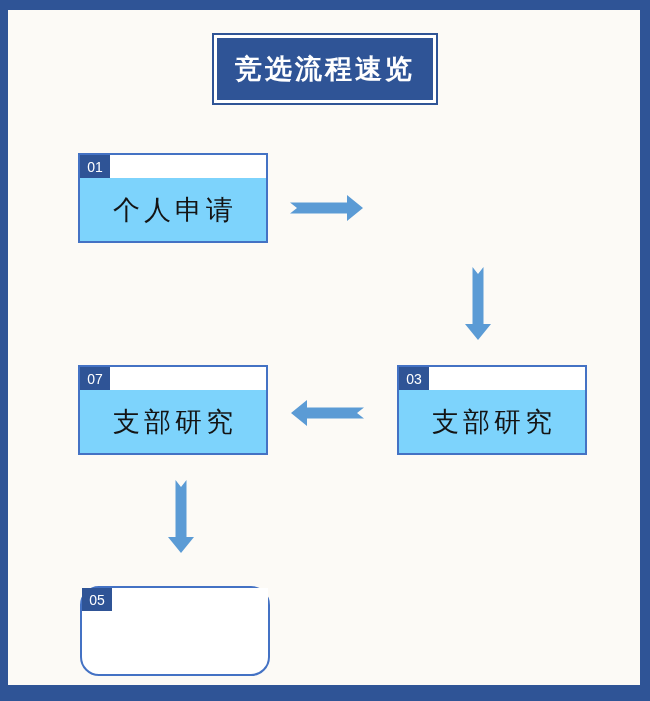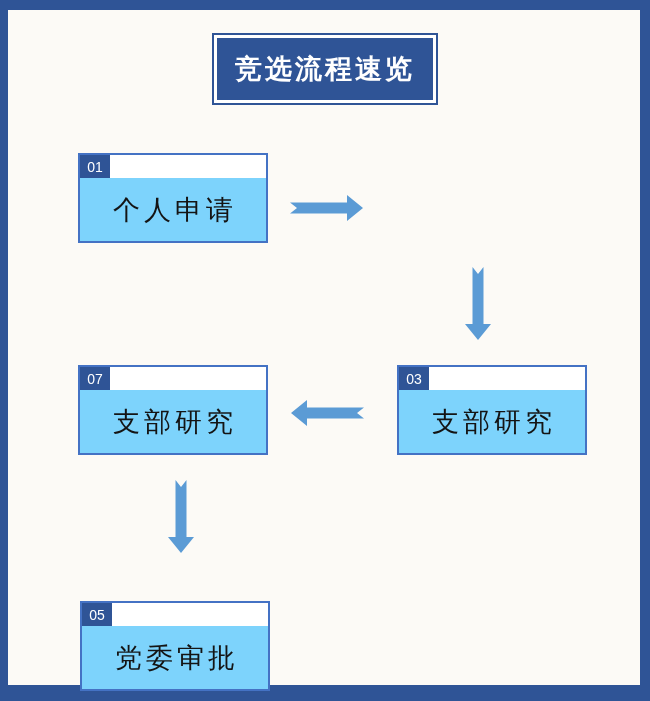--- a/index.html
+++ b/index.html
@@ -46,21 +46,21 @@
   }
   .step-label{
     font-family:"Liberation Serif","DejaVu Serif",serif;
     font-size:27px;color:#141414;letter-spacing:4px;
     text-indent:4px;
   }
   .pos-step1{left:78px;top:153px;}
   .pos-step2{left:381px;top:153px;}
   .pos-step3{left:381px;top:365px;margin-left:16px;}
   .pos-step4{left:78px;top:365px;}
-  .pos-step5{left:80px;top:601px;}
+  .pos-step5{left:80px;top:586px;border-radius:19px;}
   
   .arrow{position:absolute;}
   .arrow svg{display:block;}
   .pos-arrow-r{left:290px;top:195px;}
   .pos-arrow-d1{left:465px;top:267px;}
   .pos-arrow-l{left:291px;top:400px;}
   .pos-arrow-d2{left:168px;top:480px;}
 </style>
 </head>
 <body>
@@ -99,23 +99,20 @@
     </div>
     <div class="step-body">
       <span class="step-label">支部研究</span>
     </div>
   </div>
 
   <div class="step-box pos-step5">
     <div class="step-header">
       <div class="step-number">05</div>
     </div>
-    <div class="step-body">
-      <span class="step-label">党委审批</span>
-    </div>
   </div>
 
   <div class="arrow pos-arrow-r">
     <svg width="73" height="26" viewBox="0 0 73 26">
       <polygon fill="#5B9BD5" points="0,7.5 57,7.5 57,0 73,13 57,26 57,18.5 0,18.5 7,13"></polygon>
     </svg>
   </div>
 
   <div class="arrow pos-arrow-d1">
     <svg width="26" height="73" viewBox="0 0 26 73">

